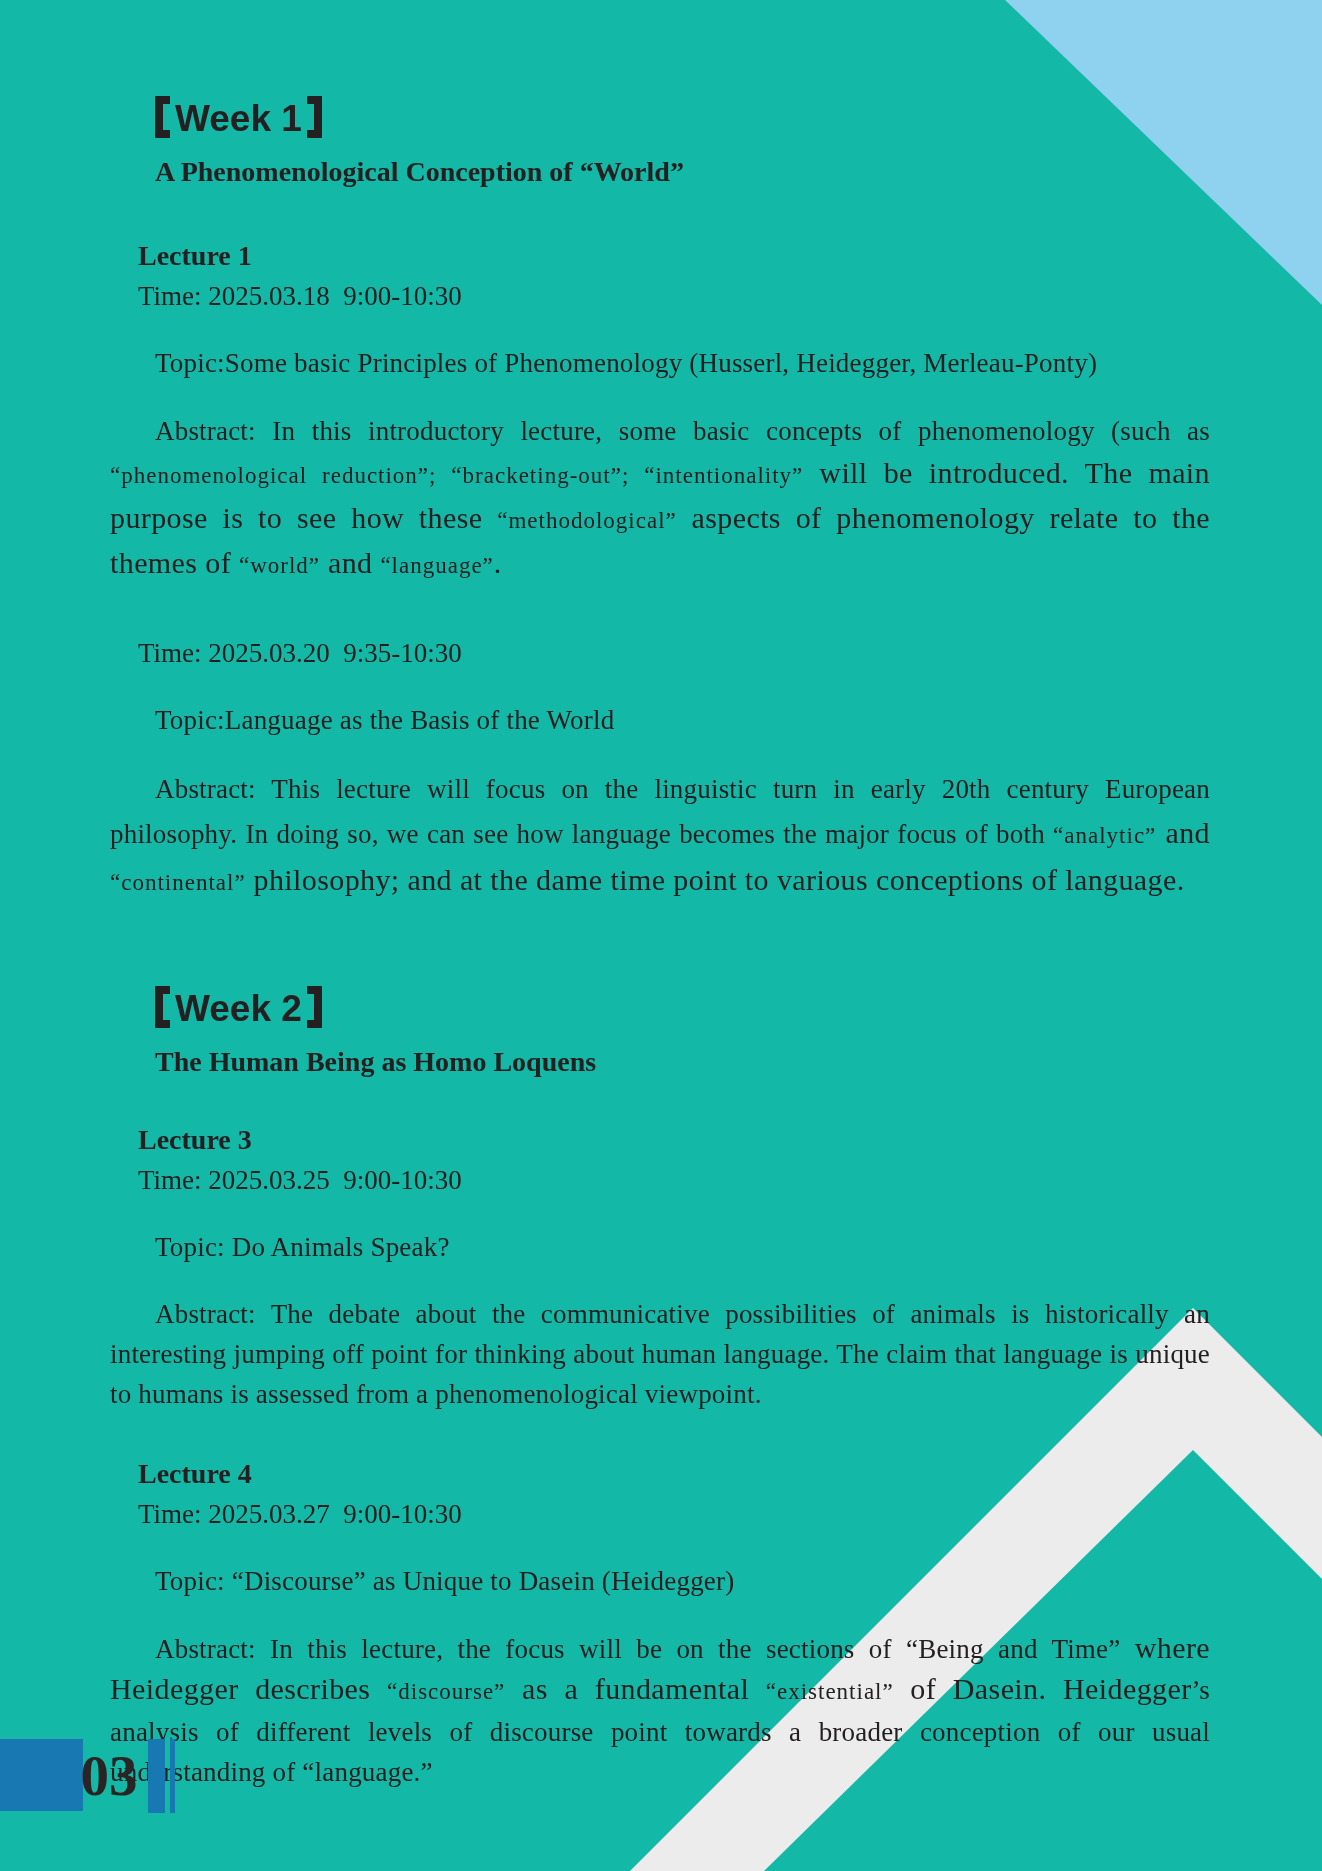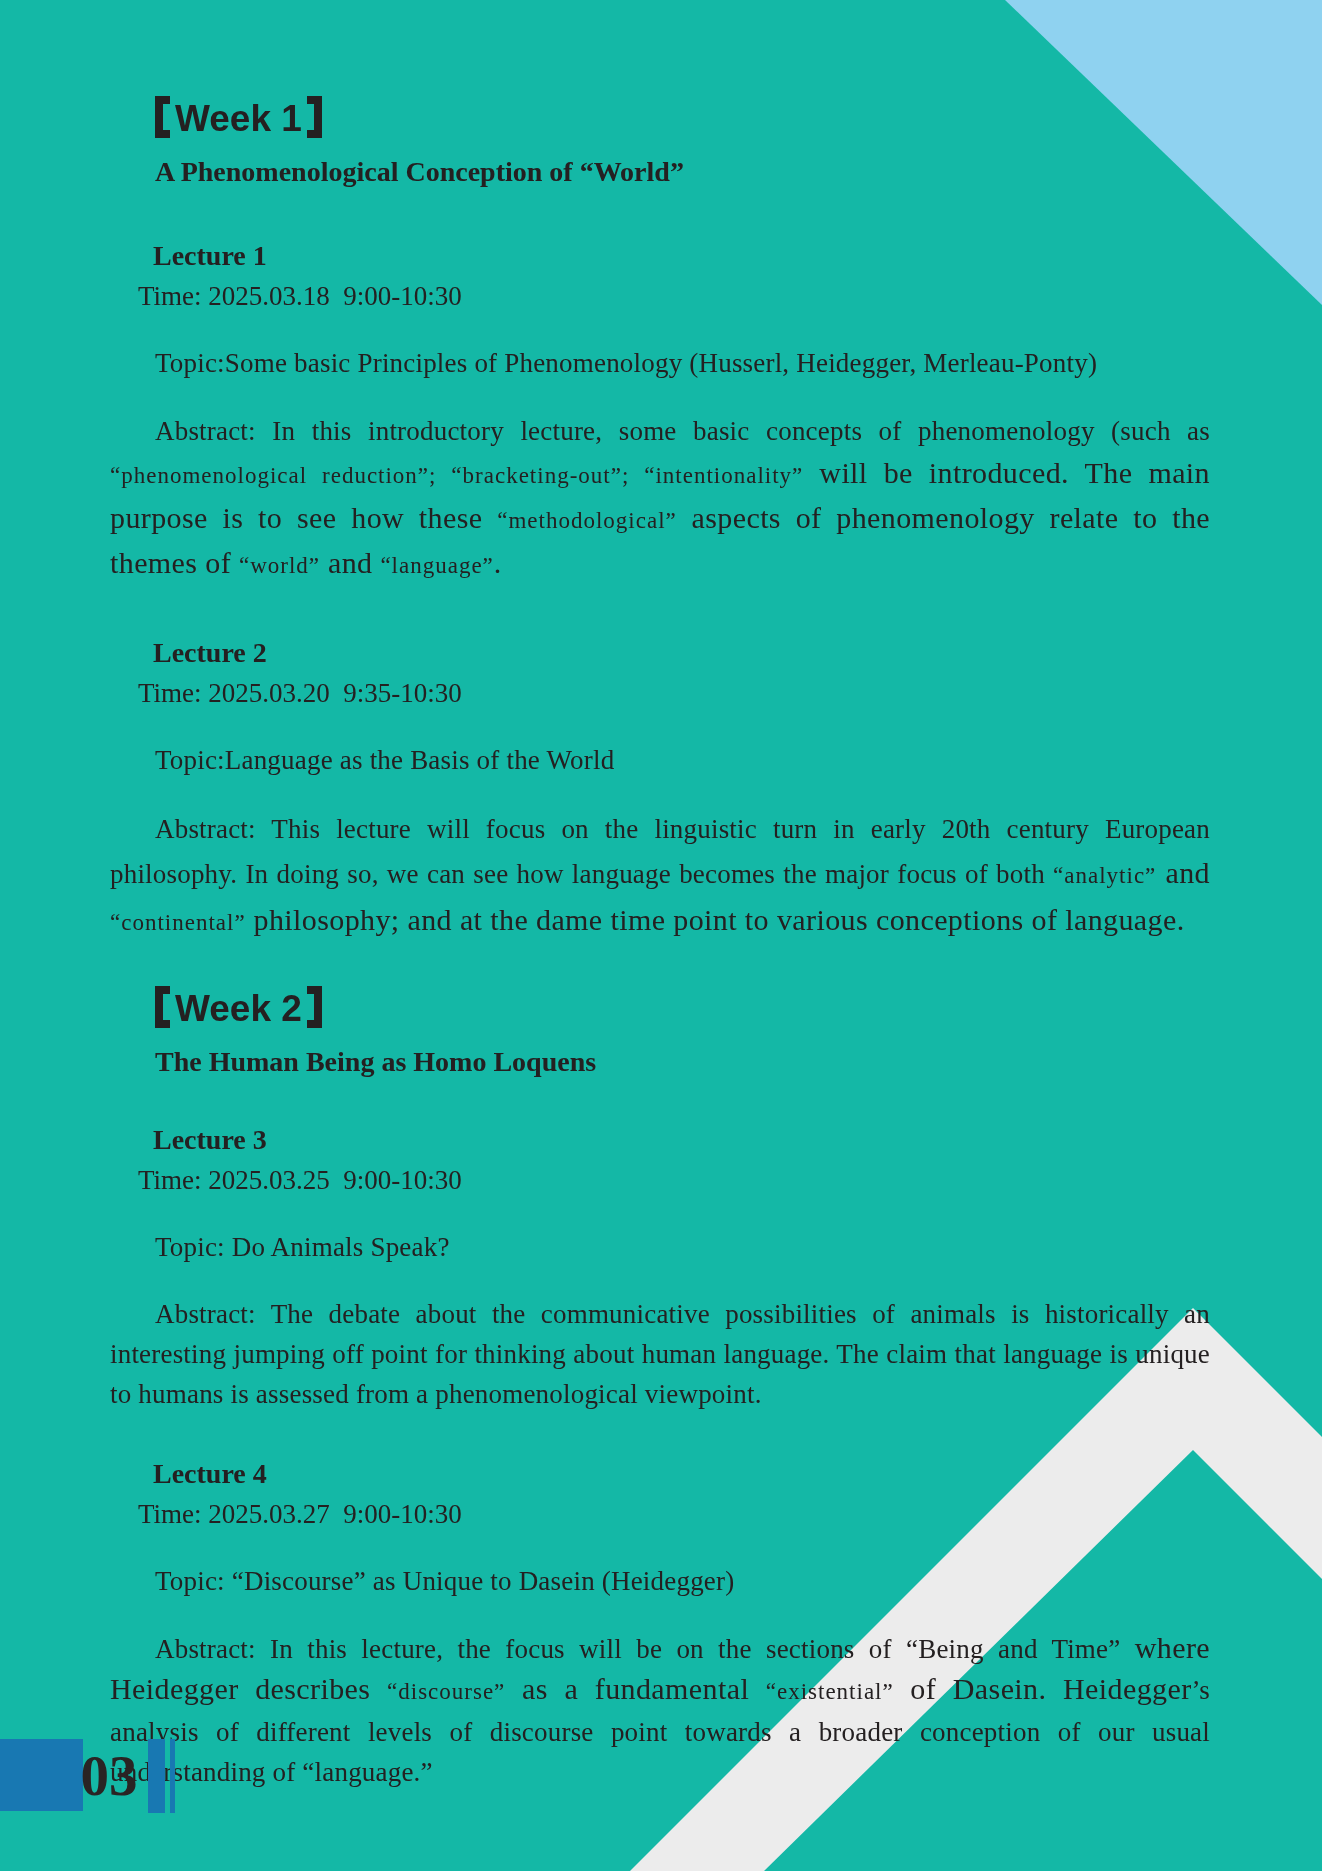--- a/index.html
+++ b/index.html
@@ -25,21 +25,21 @@
     display:inline-block; box-sizing:border-box; width:15px; height:42px;
     border:8px solid #242021; vertical-align:-7px;
   }
   .lbk { border-right:0; margin-right:5px; }
   .rbk { border-left:0;  margin-left:5px; }
   .week-title {
     margin:8px 0 0 45px; font-weight:700; font-size:28px; line-height:36px;
   }
   .lecture { margin-top:46px; }
   .week-pos-1 .lecture { margin-top:40px; }
-  .lecture-name { margin-left:43px; font-weight:700; font-size:28px; line-height:40px; }
+  .lecture-name { margin-left:28px; font-weight:700; font-size:28px; line-height:40px; }
   .lecture-time { margin-left:28px; font-size:27px; line-height:40px; white-space:pre-wrap; }
   .lecture-topic {
     font-size:27px; line-height:40px; text-indent:45px;
     text-align:justify; letter-spacing:0.2px;font-family:Liberation Serif, serif;
   }
   .lecture-abstract {
     font-size:27px; line-height:44px; text-indent:45px;
     text-align:justify; margin-top:2px; letter-spacing:0.2px;
   }
   .week-pos-0 .lecture:nth-of-type(3) .lecture-abstract { line-height:42px; }
@@ -77,21 +77,20 @@
       <span class="lbk"></span><span class="wk-label">Week 1</span><span class="rbk"></span>
     </div>
     <div class="week-title">A Phenomenological Conception of “World”</div>
   <div class="lecture">
     <div class="lecture-name">Lecture 1</div>
     <div class="lecture-time">Time: 2025.03.18  9:00-10:30</div>
     <p class="lecture-topic"><span class="run-n">Topic:Some basic Principles of Phenomenology (Husserl, Heidegger, Merleau-Ponty)</span></p>
     <p class="lecture-abstract"><span class="run-n">Abstract: In this introductory lecture, some basic concepts of phenomenology (such as </span><span class="run-sm">“phenomenological reduction”; “bracketing-out”; “intentionality”</span><span class="run-lg"> will be introduced. The main purpose is to see how these </span><span class="run-sm">“methodological”</span><span class="run-lg"> aspects of phenomenology relate to the themes of </span><span class="run-sm">“world”</span><span class="run-lg"> and </span><span class="run-sm">“language”</span><span class="run-lg">.</span></p>
   </div>
         <div class="lecture">
-    <div class="lecture-name">Lecture 2</div>
     <div class="lecture-time">Time: 2025.03.20  9:35-10:30</div>
     <p class="lecture-topic"><span class="run-n">Topic:Language as the Basis of the World</span></p>
     <p class="lecture-abstract"><span class="run-n">Abstract: This lecture will focus on the linguistic turn in early 20th century European philosophy. In doing so, we can see how language becomes the major focus of both </span><span class="run-sm">“analytic”</span><span class="run-lg"> and </span><span class="run-sm">“continental”</span><span class="run-lg"> philosophy; and at the dame time point to various conceptions of language.</span></p>
   </div>
       </section>
       <section class="week-section week-pos-1">
     <div class="week-heading">
       <span class="lbk"></span><span class="wk-label">Week 2</span><span class="rbk"></span>
     </div>
     <div class="week-title">The Human Being as Homo Loquens</div>

